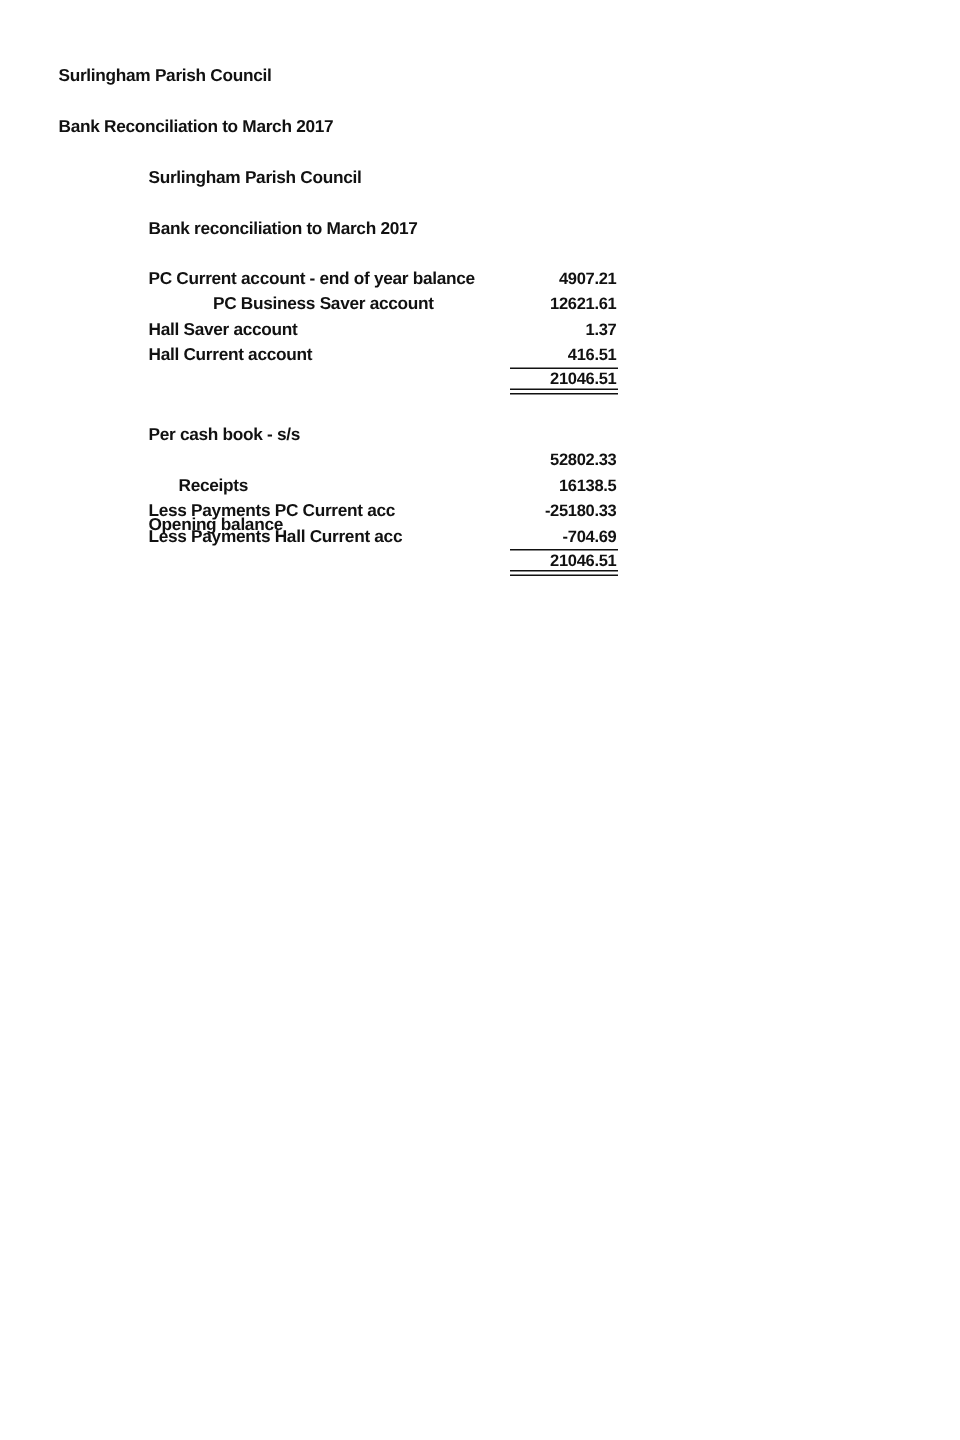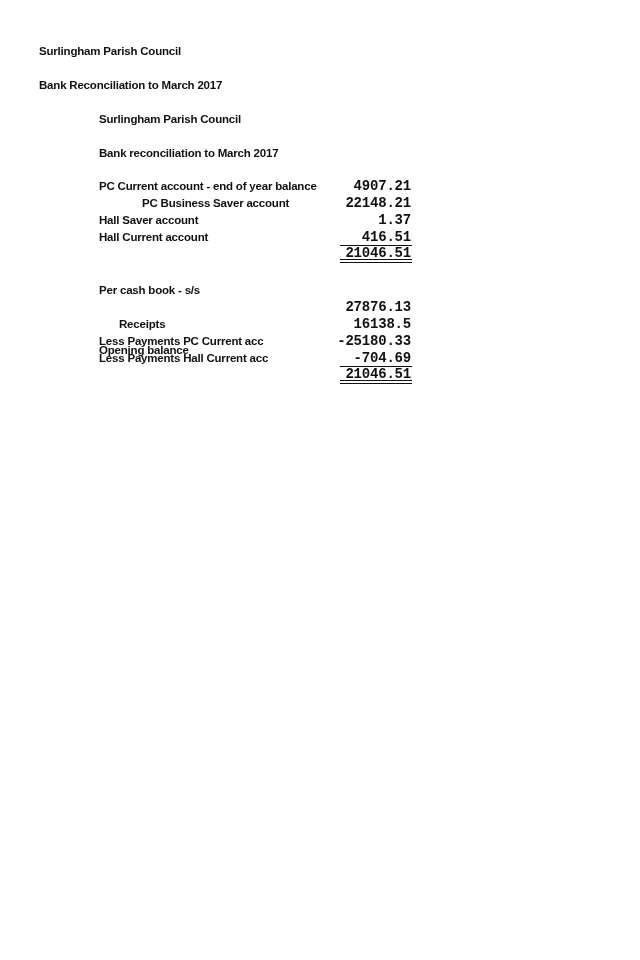--- a/index.html
+++ b/index.html
@@ -28,27 +28,26 @@
       left: 99px;
       font-size: 11.5px;
       font-weight: bold;
       white-space: nowrap;
       letter-spacing: -0.2px;
       line-height: 14px;
     }
     .val {
       position: absolute;
       right: 229px; 
-      font-size: 14px;
+      font-size: 11px;
       font-weight: bold;
       white-space: nowrap;
       text-align: right;
       letter-spacing: -0.2px;
       line-height: 14px;
-      font-family: Liberation Mono, monospace;
     }
     .rule-single {
       position: absolute;
       left: 340px;
       width: 72px;
       height: 0;
       border-top: 1px solid #111;
     }
     .rule-double {
       position: absolute;
@@ -68,40 +67,40 @@
 <div class="lbl" style="top:112px;">Surlingham Parish Council</div>
 <div class="lbl" style="top:146px;">Bank reconciliation to March 2017</div>
 
 <div>
   <div>
     <div class="lbl" style="top:179px;">PC Current account - end of year balance</div>
     <div class="val" style="top:179px;">4907.21</div>
   </div>
   <div>
     <div class="lbl" style="top:196px;padding-left:43px;">PC Business Saver account</div>
-    <div class="val" style="top:196px;">22148.21</div>
+    <div class="val" style="top:196px;">12621.61</div>
   </div>
   <div>
     <div class="lbl" style="top:213px;">Hall Saver account</div>
     <div class="val" style="top:213px;">1.37</div>
   </div>
   <div>
     <div class="lbl" style="top:230px;">Hall Current account</div>
     <div class="val" style="top:230px;">416.51</div>
   </div>
   <div class="rule-single" style="top:245px;"></div>
   <div class="val" style="top:246px;">21046.51</div>
   <div class="rule-double" style="top:259px;"></div>
 </div>
 
 <div>
   <div class="lbl" style="top:283px;">Per cash book - s/s</div>
   <div>
     <div class="lbl" style="top:300px;margin-top:43px;">Opening balance</div>
-    <div class="val" style="top:300px;">27876.13</div>
+    <div class="val" style="top:300px;">52802.33</div>
   </div>
   <div>
     <div class="lbl" style="top:317px;margin-left:20px;">Receipts</div>
     <div class="val" style="top:317px;">16138.5</div>
   </div>
   <div>
     <div class="lbl" style="top:334px;">Less Payments PC Current acc</div>
     <div class="val" style="top:334px;margin-left:13px;">-25180.33</div>
   </div>
   <div>

